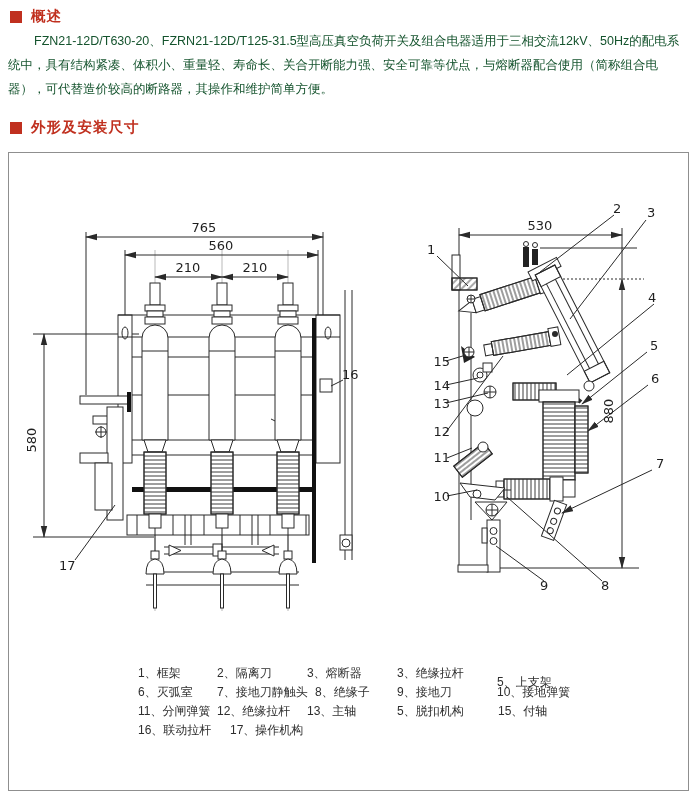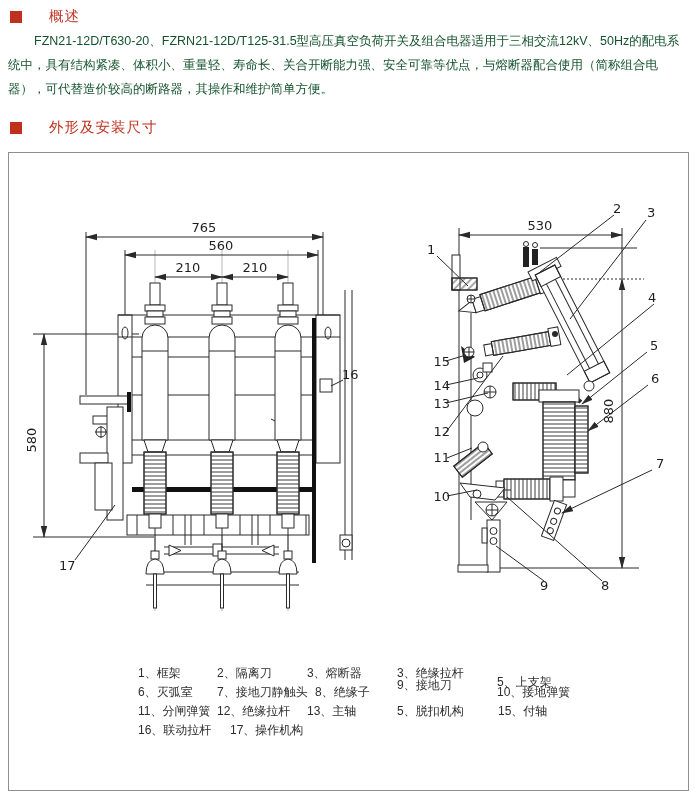--- a/index.html
+++ b/index.html
@@ -1,18 +1,18 @@
 <!DOCTYPE html>
 <html><head>
 <meta charset="utf-8">
 <style>
   html,body{margin:0;padding:0;background:#fff;}
   #page{position:relative;width:697px;height:803px;background:#fff;overflow:hidden;
         font-family:"Liberation Sans",sans-serif;color:#1b1b1b;}
-  .sec-head{position:absolute;left:10px;display:flex;align-items:center;gap:27px;}
+  .sec-head{position:absolute;left:10px;display:flex;align-items:center;gap:9px;font-weight:bold;}
   .sec-head .sq{width:12px;height:12px;background:#c0301f;flex:0 0 auto;}
   .sec-head .t{font-size:14.5px;color:#c0301f;letter-spacing:1px;}
   #para{position:absolute;left:8px;right:7px;top:29px;font-size:12.5px;line-height:24px;
         text-indent:26px;color:#14532d;}
   #figbox{position:absolute;left:8px;top:152px;width:679px;height:637px;border:1px solid #8f8f8f;background:#fff;}
   #drawing{position:absolute;left:0;top:0;}
   #legend{position:absolute;left:0;top:512px;width:679px;height:80px;font-size:12px;color:#2e2e2e;}
   #legend span{position:absolute;white-space:nowrap;}
   svg text{font-family:"DejaVu Sans","Liberation Sans",sans-serif;}
 </style>
@@ -332,21 +332,21 @@
 
     <div id="legend">
       <span style="left:129px;top:0">1、框架</span>
       <span style="left:208px;top:0">2、隔离刀</span>
       <span style="left:298px;top:0">3、熔断器</span>
       <span style="left:388px;top:0">3、绝缘拉杆</span>
       <span style="left:488px;top:9px">5、上支架</span>
       <span style="left:129px;top:19px">6、灭弧室</span>
       <span style="left:208px;top:19px">7、接地刀静触头</span>
       <span style="left:306px;top:19px">8、绝缘子</span>
-      <span style="left:388px;top:12px">9、接地刀</span>
+      <span style="left:388px;top:19px">9、接地刀</span>
       <span style="left:488px;top:19px">10、接地弹簧</span>
       <span style="left:129px;top:38px">11、分闸弹簧</span>
       <span style="left:208px;top:38px">12、绝缘拉杆</span>
       <span style="left:298px;top:38px">13、主轴</span>
       <span style="left:388px;top:38px">5、脱扣机构</span>
       <span style="left:489px;top:38px">15、付轴</span>
       <span style="left:129px;top:57px">16、联动拉杆</span>
       <span style="left:221px;top:57px">17、操作机构</span>
     </div>
 

